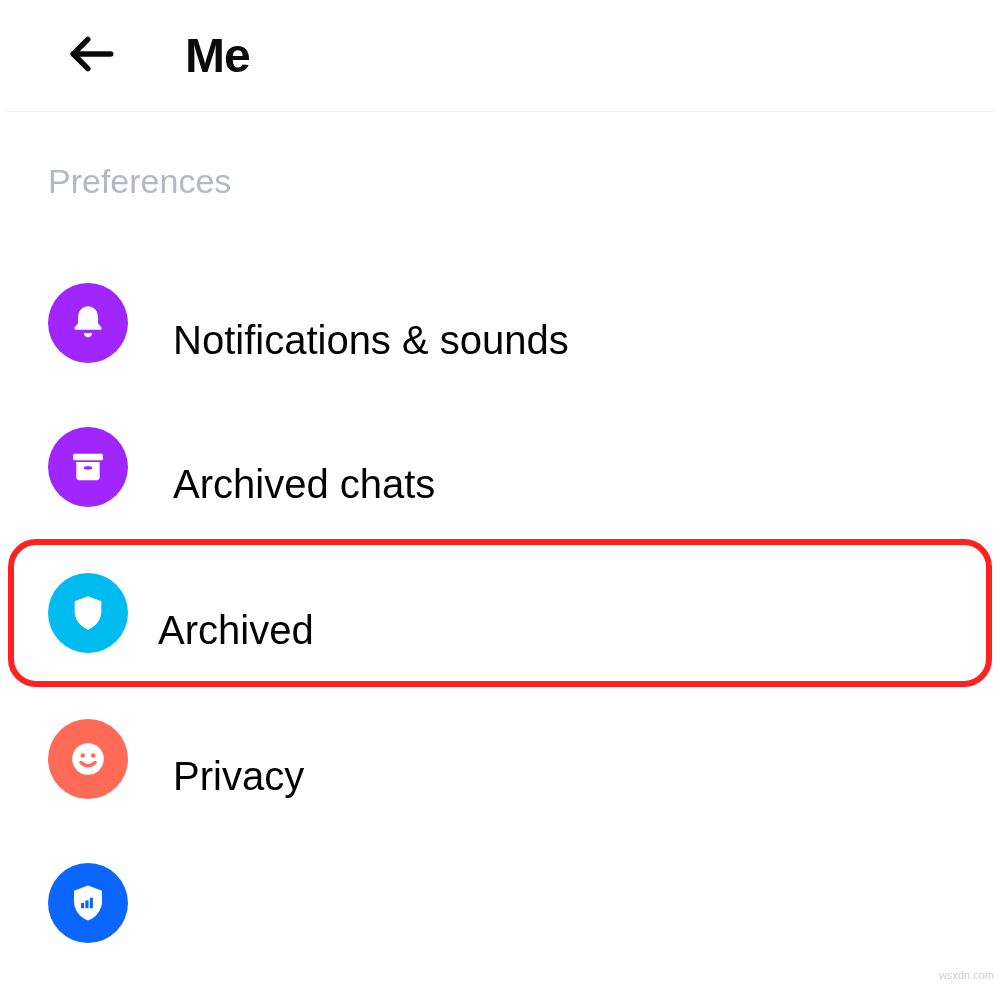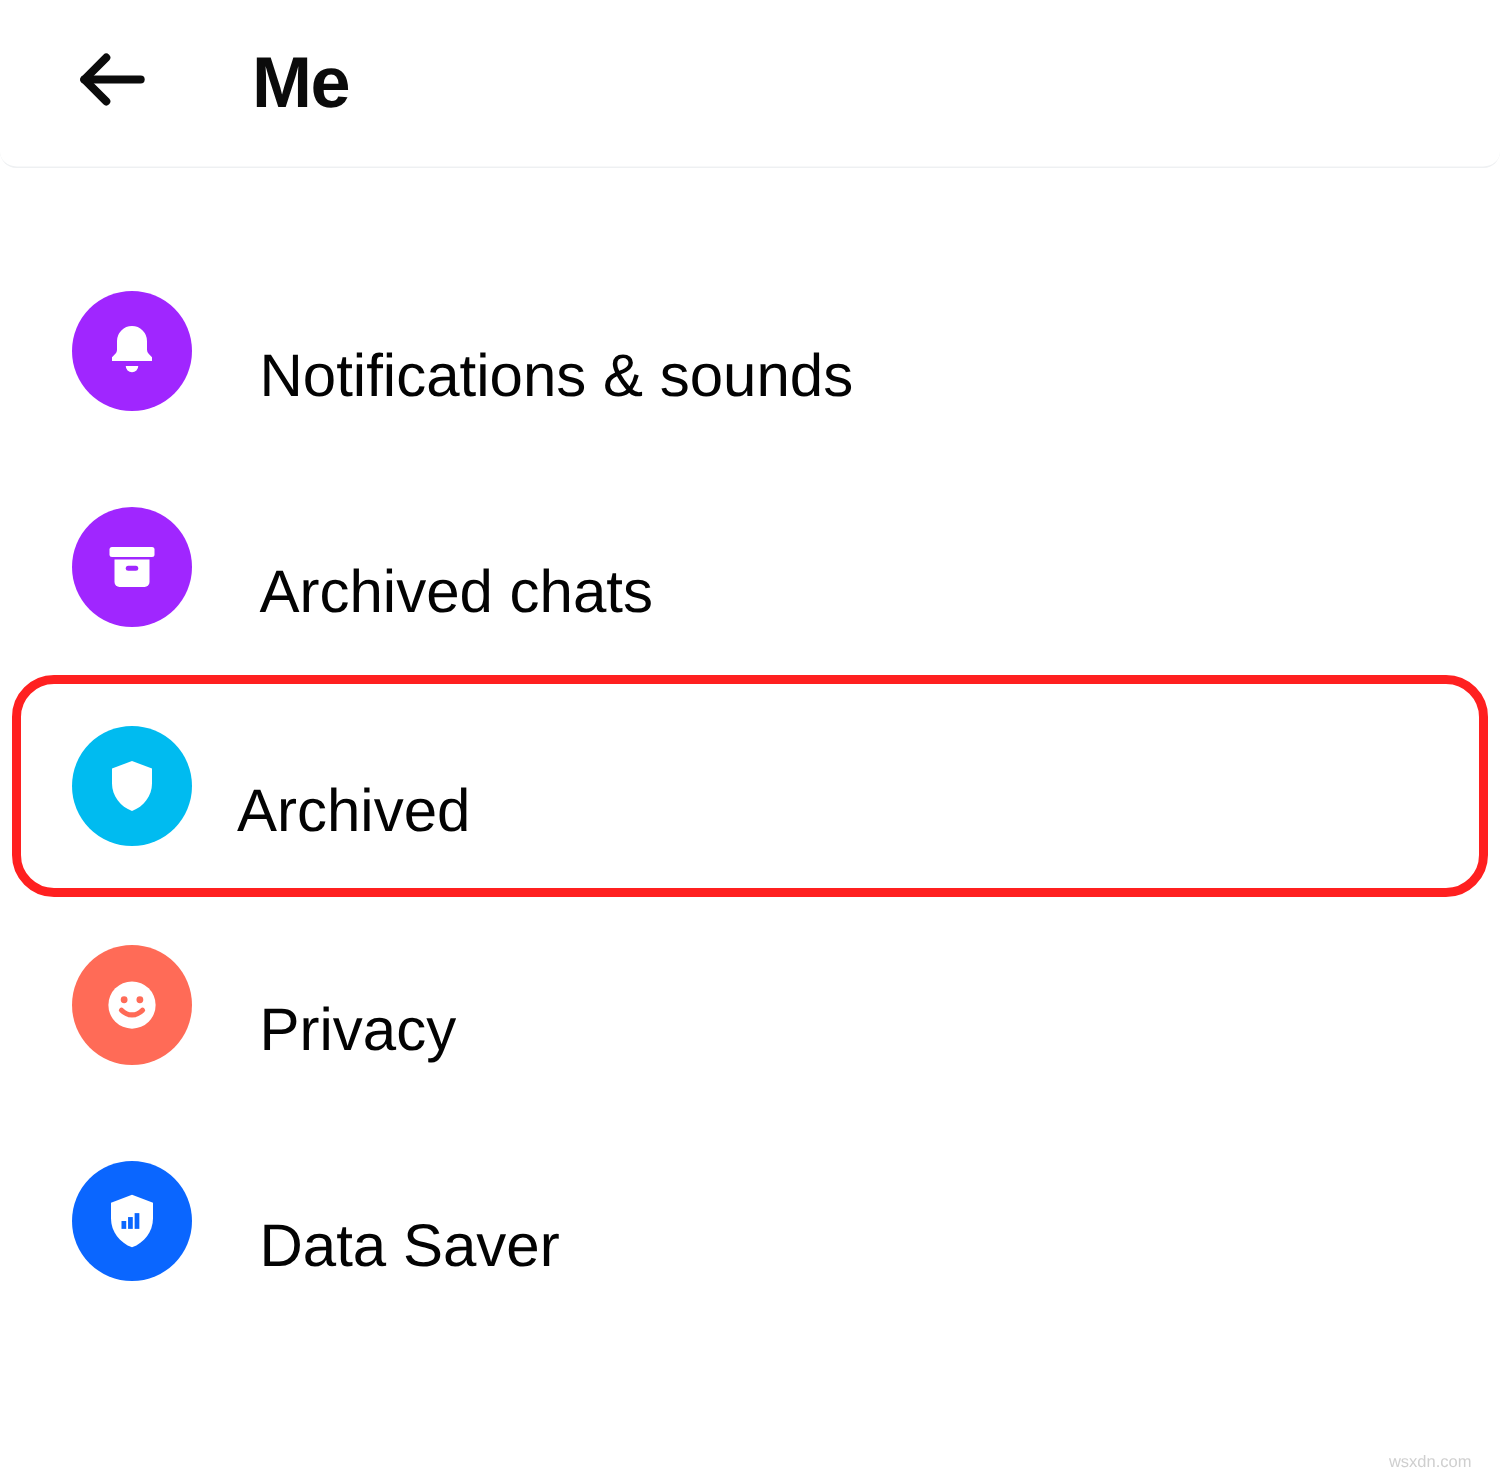--- a/index.html
+++ b/index.html
@@ -10,21 +10,21 @@
     body {
       font-family: -apple-system, BlinkMacSystemFont, 'Segoe UI', Helvetica, Arial, sans-serif;
       background: #fff;
       width: 1000px;
       height: 986px;
       position: relative;
     }
     .header {
       display: flex;
       align-items: flex-end;
-      padding: 28px 50px;
+      padding: 28px 67px;
       border-bottom: 1px solid #eef0f2;
       border-radius: 11px;
     }
     .back-button {
       display: inline-flex;
       align-items: center;
       justify-content: center;
       cursor: pointer;
       padding: 0;
       margin-right: 68px;
@@ -83,41 +83,42 @@
       font-weight: 400;
       color: #030303;
     }
     .c-purple { background: #a026ff; }
     .c-cyan   { background: #00bbf0; }
     .c-coral  { background: #ff6b57; }
     .c-blue   { background: #0a66ff; }
     .watermark {
       position: absolute;
       bottom: 5px;
-      right: 19px;
+      right: 6px;
       font-size: 11px;
       color: #cfcfcf;
     }
   </style>
 </head>
 <body>
 
 <div class="header">
   <span class="back-button">
     <span>
       <svg viewBox="0 0 24 24" fill="none" stroke="#0b0b0b" stroke-width="2.6" stroke-linecap="round" stroke-linejoin="round">
         <line x1="21" y1="12" x2="3" y2="12"></line>
         <polyline points="10 5 3 12 10 19"></polyline>
       </svg>
     </span>
   </span>
   <h1 class="page-title">Me</h1>
 </div>
 
 <div class="section">
+  <div class="section-label">Preferences</div>
 
   <div class="list">
 
     <div class="list-item">
       <span class="icon-circle c-purple">
         <svg width="40" height="40" viewBox="0 0 24 24" fill="#fff">
           <path d="M12 2a6 6 0 0 0-6 6v3.5c0 .6-.24 1.17-.66 1.6L4 14.5V16h16v-1.5l-1.34-1.4a2.25 2.25 0 0 1-.66-1.6V8a6 6 0 0 0-6-6z"></path>
           <path d="M9.5 18a2.5 2.5 0 0 0 5 0h-5z"></path>
         </svg>
       </span>
@@ -160,19 +161,18 @@
       <span class="icon-circle c-blue">
         <svg width="42" height="42" viewBox="0 0 24 24" fill="#fff">
           <path d="M12 2l8 3v6c0 5-3.4 9.3-8 11-4.6-1.7-8-6-8-11V5l8-3z"></path>
           <g fill="#0a66ff">
             <rect x="8" y="12" width="1.8" height="3"></rect>
             <rect x="10.5" y="10.5" width="1.8" height="4.5"></rect>
             <rect x="13" y="9" width="1.8" height="6"></rect>
           </g>
         </svg>
       </span>
-      <span class="item-label">Data Saver</span>
     </div>
 
   </div>
 </div>
 
 <div class="watermark">wsxdn.com</div>
 
 </body></html>

